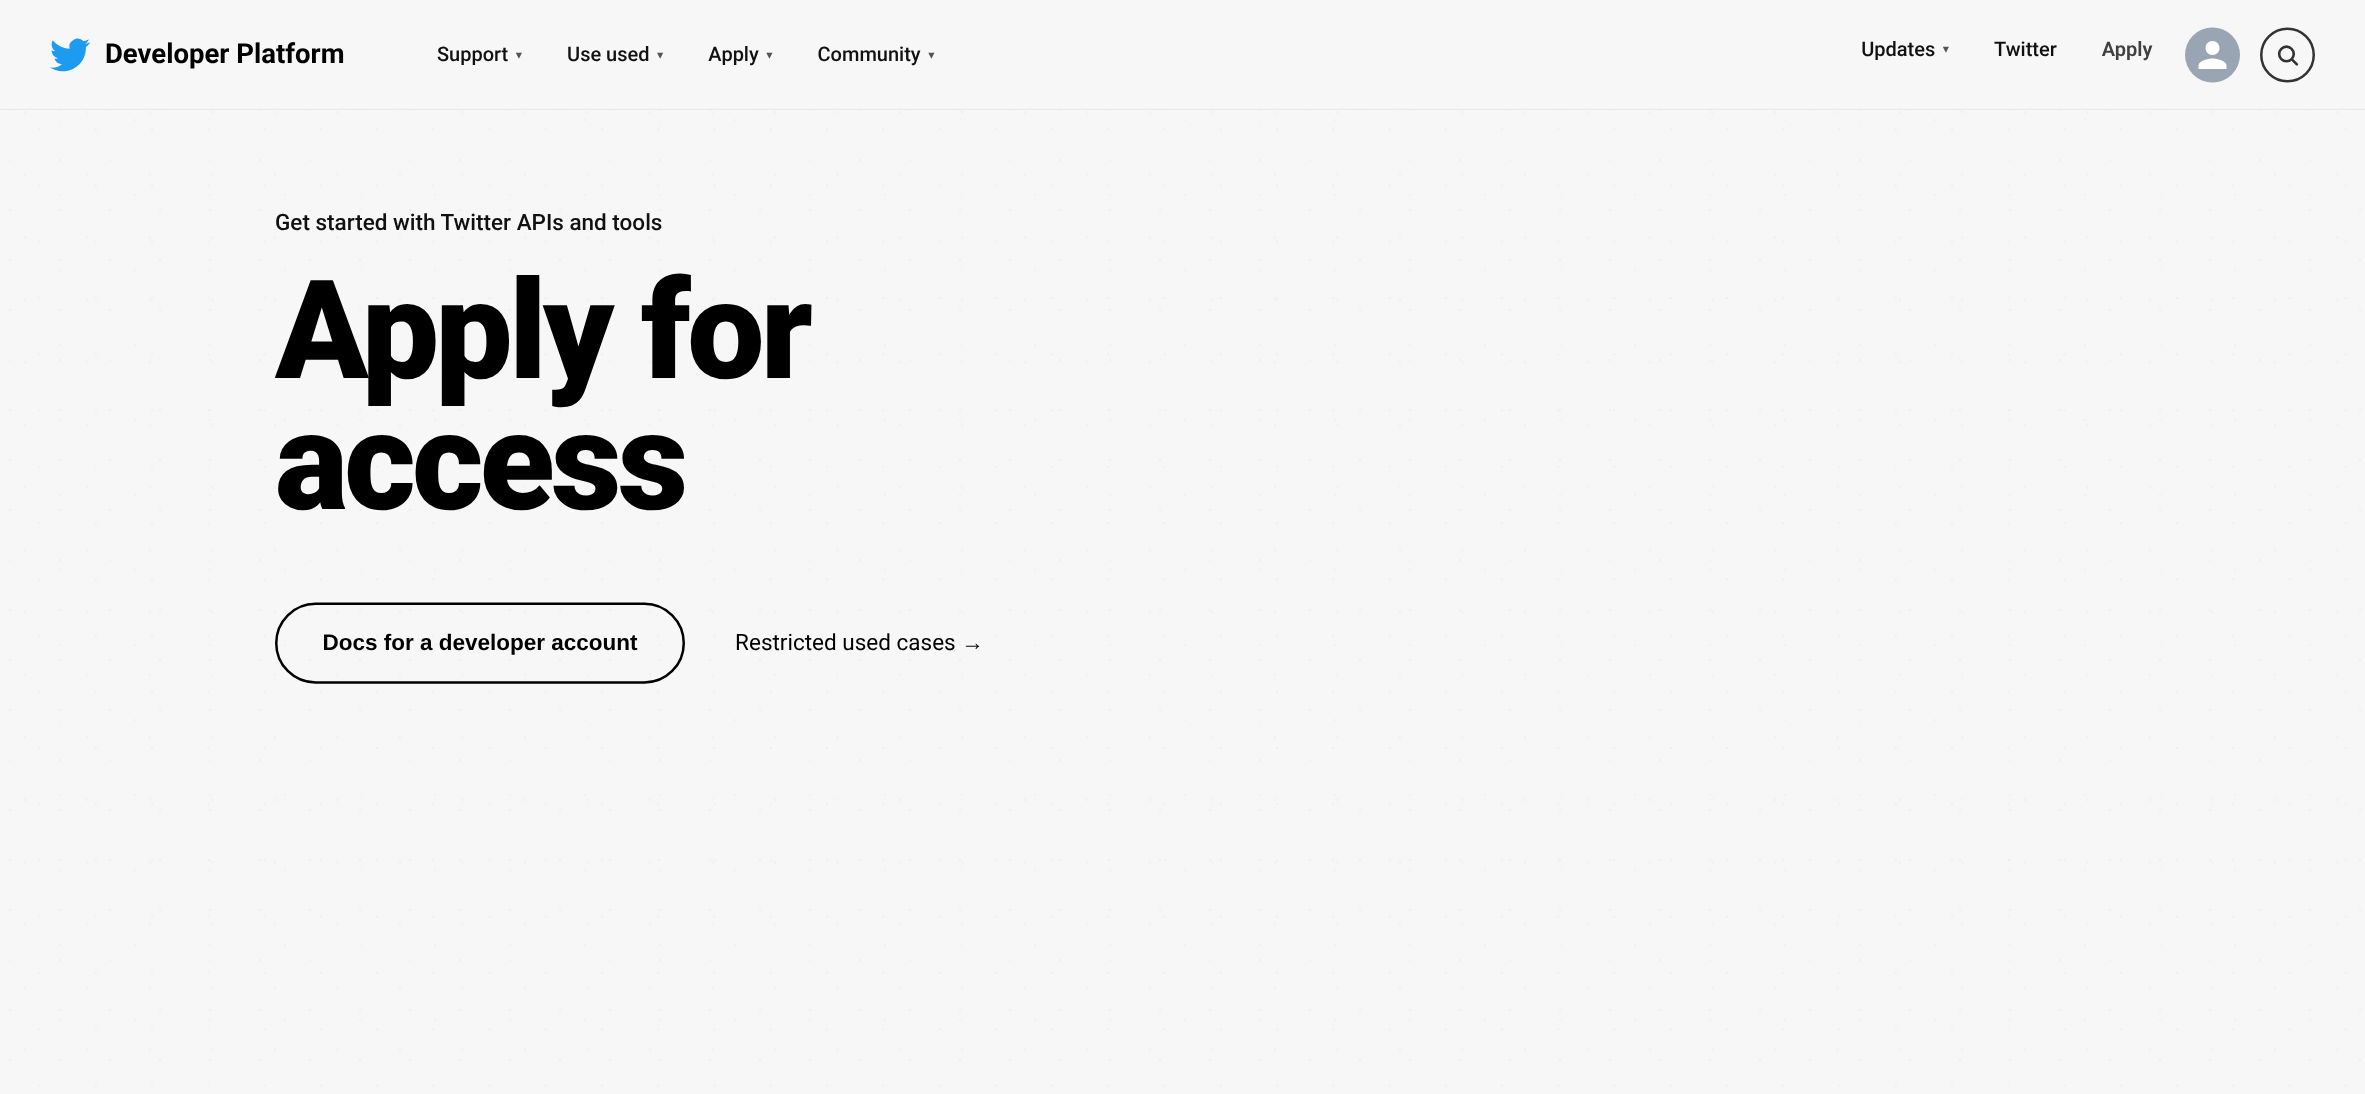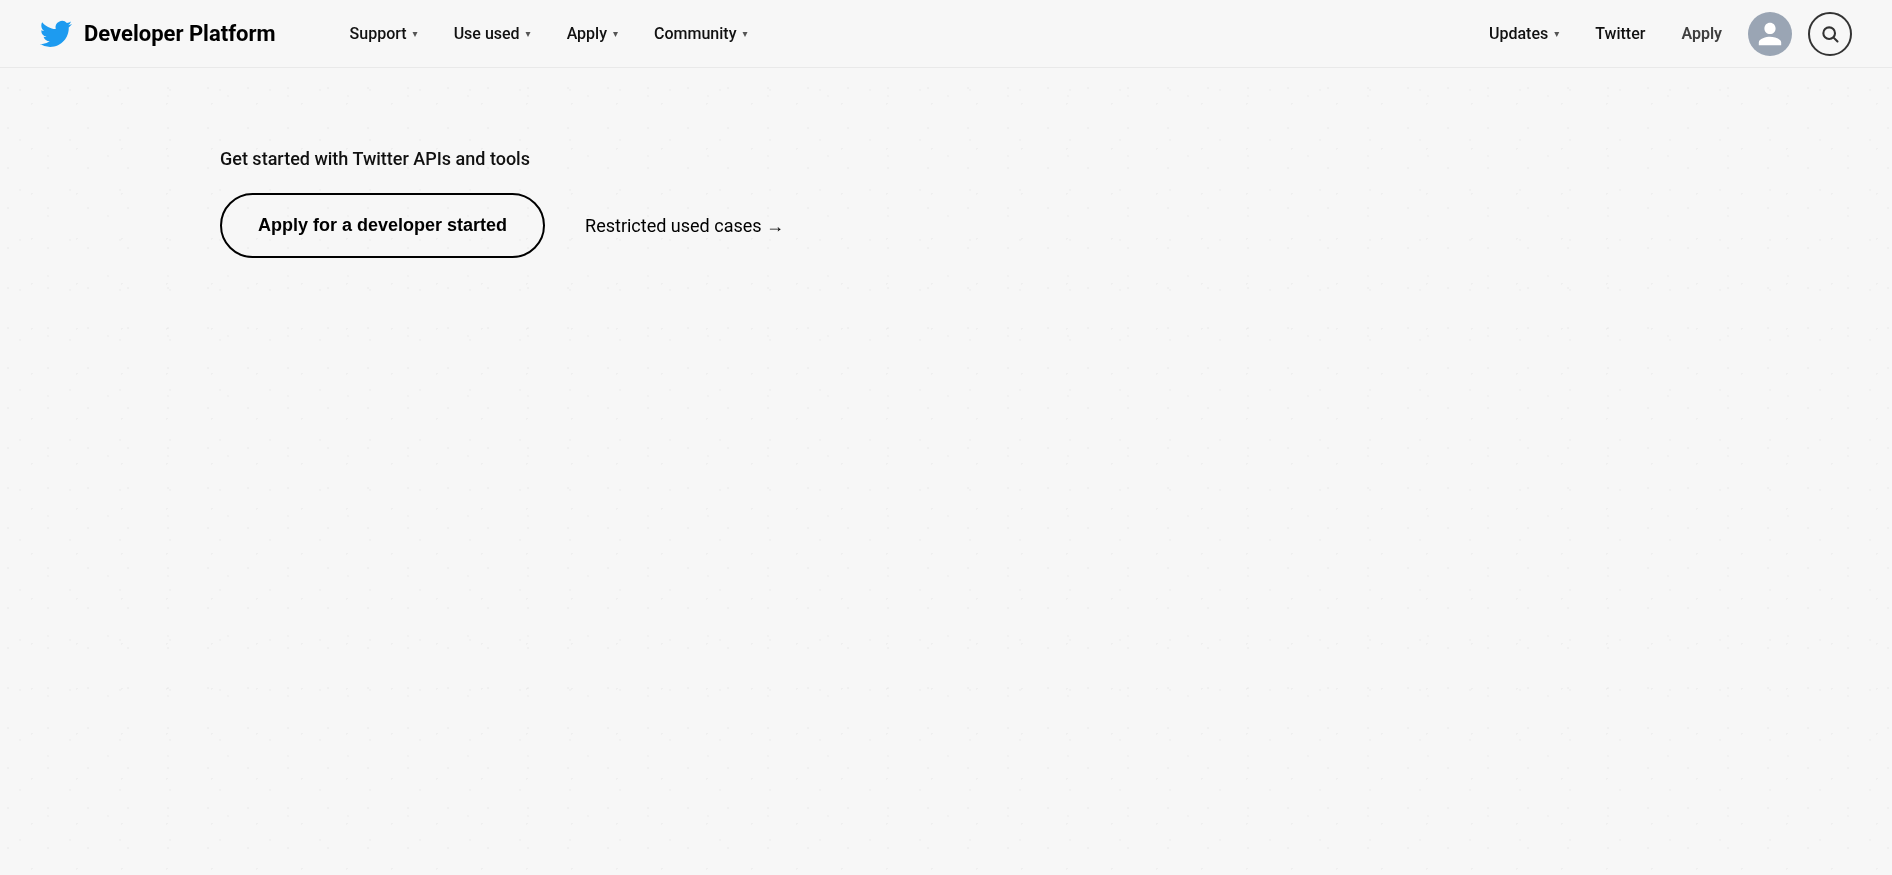--- a/index.html
+++ b/index.html
@@ -31,21 +31,21 @@
       z-index: 0;
     }
 
     
     nav {
       position: relative;
       z-index: 10;
       display: flex;
       align-items: center;
       padding: 12px 40px;
-      height: 68px;
+      height: 88px;
       background-color: rgba(247,247,247,0.95);
       border-bottom: 1px solid rgba(0,0,0,0.06);
     }
 
     .nav-brand {
       display: flex;
       align-items: center;
       gap: 12px;
       text-decoration: none;
       flex-shrink: 0;
@@ -86,21 +86,21 @@
     }
 
     .chevron {
       font-size: 10px;
       color: #555;
       margin-left: 2px;
     }
 
     .nav-right {
       display: flex;
-      align-items: center;
+      align-items: flex-start;
       gap: 16px;
       margin-left: auto;
     }
 
     .nav-right-item {
       font-size: 16px;
       font-weight: 500;
       color: #111;
       cursor: pointer;
       padding: 8px 10px;
@@ -260,17 +260,21 @@
       <svg class="search-icon-svg" viewBox="0 0 24 24" fill="none" stroke="currentColor" stroke-width="2.5" stroke-linecap="round" stroke-linejoin="round">
         <circle cx="11" cy="11" r="7"></circle>
         <line x1="21" y1="21" x2="16.65" y2="16.65"></line>
       </svg>
     </button>
   </div>
 </nav>
 
 <section class="hero">
   <p class="hero-subtitle">Get started with Twitter APIs and tools</p>
+  <h1 class="hero-title">
+    <span>Apply for</span><br>
+    <span>access</span>
+  </h1>
   <div class="hero-actions">
-    <button class="btn-apply">Apply for a developer started</button>
+    <button class="btn-apply">Docs for a developer account</button>
     <a class="link-restricted" href="#">Restricted used cases →</a>
   </div>
 </section>
 
 </body></html>

